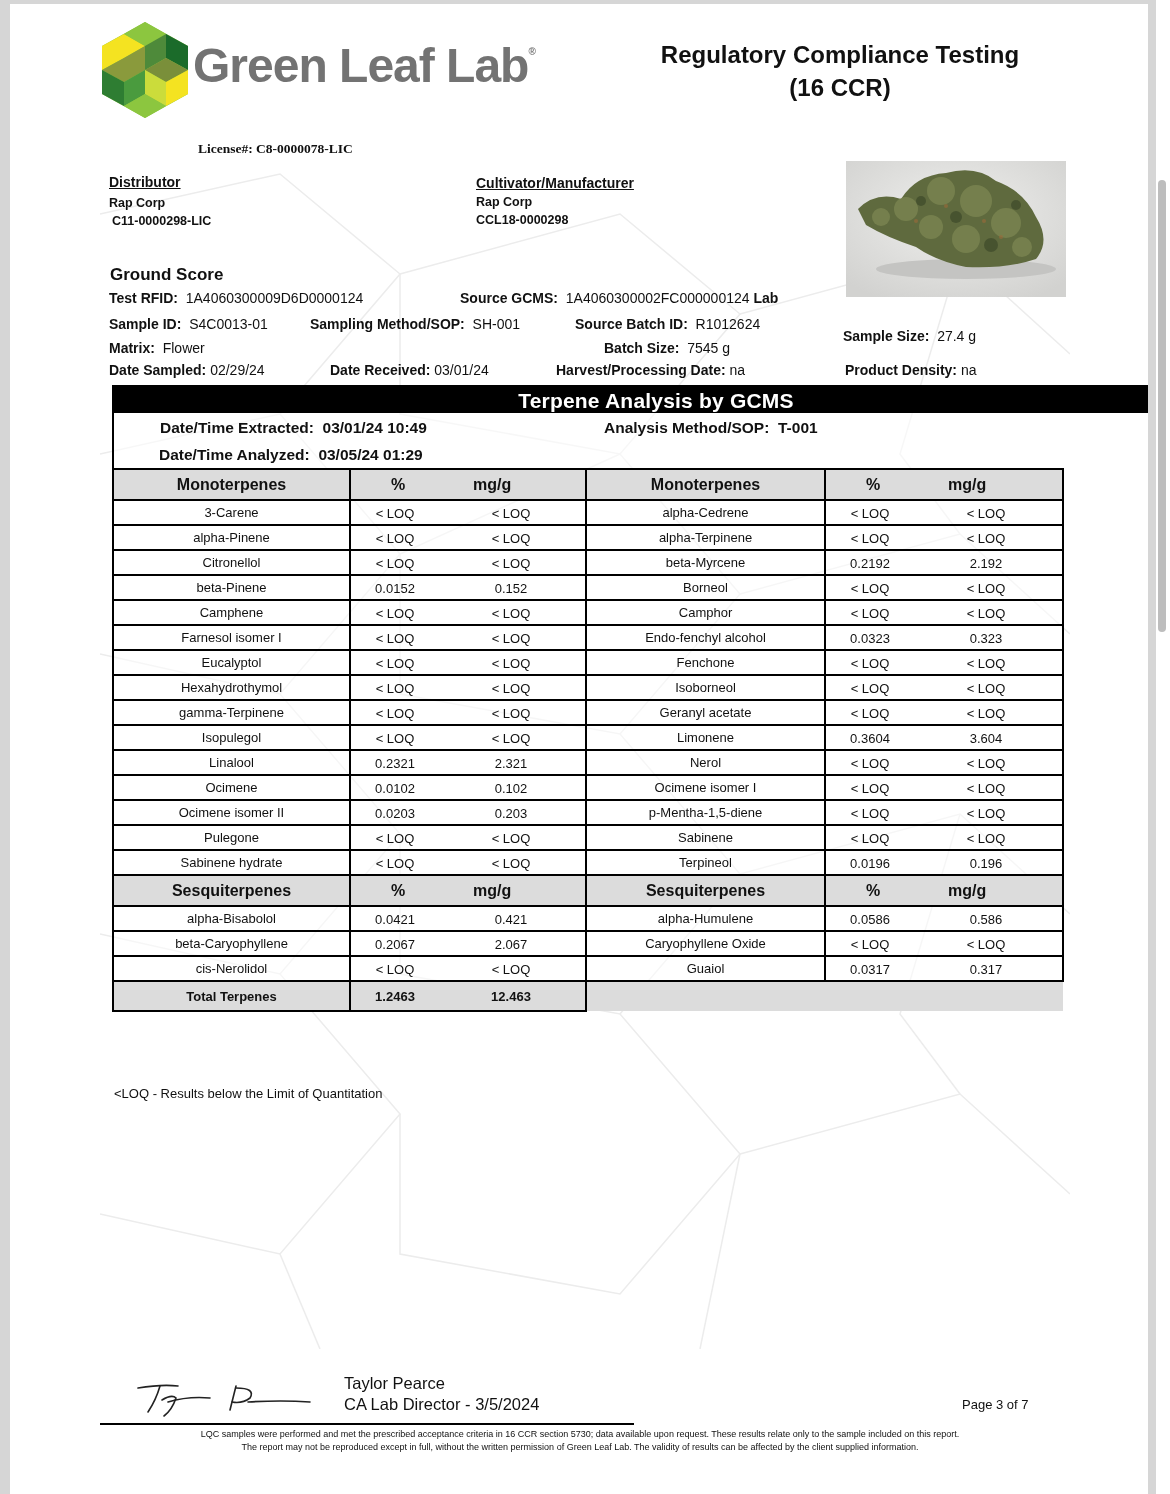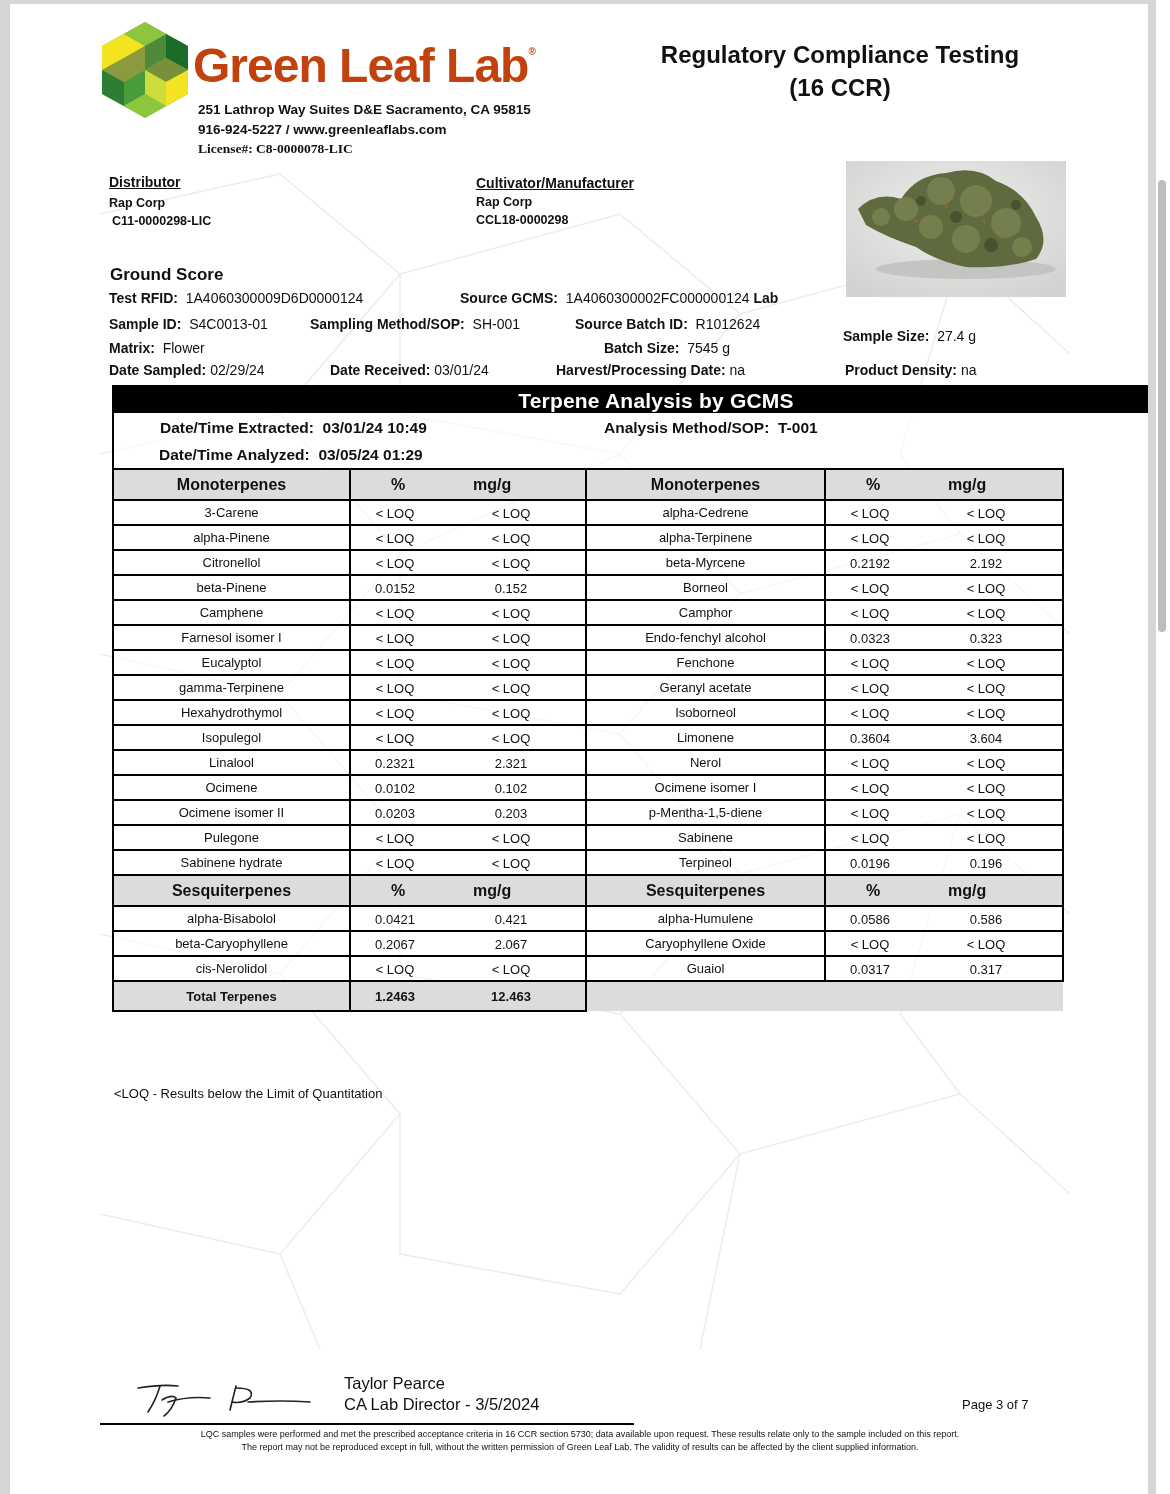--- a/index.html
+++ b/index.html
@@ -3,21 +3,21 @@
 <meta charset="utf-8">
 <style>
   html,body{margin:0;padding:0;}
   body{width:1170px;height:1494px;background:#d6d6d6;position:relative;overflow:hidden;font-family:"Liberation Sans",sans-serif;color:#111;}
   .page{position:absolute;left:10px;top:4px;width:1138px;height:1490px;background:#fff;overflow:hidden;}
   .bgpattern{position:absolute;left:90px;top:150px;width:970px;height:1195px;opacity:1;}
   .scroll-track{position:absolute;right:0;top:0;width:14px;height:1494px;background:#fff;}
   .scroll-thumb{position:absolute;right:4px;top:180px;width:8px;height:452px;border-radius:4px;background:#bdbdbd;}
   .abs{position:absolute;}
   .logo-hex{left:92px;top:18px;width:86px;height:96px;}
-  .brand{left:183px;top:34px;font-size:48px;font-weight:bold;color:#c2410c;letter-spacing:-1px;white-space:nowrap;}
+  .brand{left:183px;top:34px;font-size:48px;font-weight:bold;color:#737373;letter-spacing:-1px;white-space:nowrap;}
   .brand sup{font-size:10px;vertical-align:top;position:relative;top:8px;}
   .addr{left:188px;top:96px;font-size:13.5px;font-weight:bold;line-height:20px;}
   .lic{left:188px;top:137px;font-size:13.5px;font-weight:bold;font-family:"Liberation Serif",serif;}
   .title{left:620px;top:34px;width:420px;text-align:center;font-size:24px;font-weight:bold;line-height:33px;}
   .sec-h{font-size:14px;font-weight:bold;text-decoration:underline;margin-top:11px;}
   .small-b{font-size:12.5px;font-weight:bold;line-height:18px;}
   .flower{left:836px;top:157px;width:220px;height:136px;background:#d8d8d6;overflow:hidden;}
   .lbl{font-weight:bold;}
   .meta{font-size:14px;white-space:nowrap;}
   .sample-name{left:100px;top:261px;font-size:17px;font-weight:bold;}
@@ -76,24 +76,20 @@
     <polygon points="43,0 64,12 43,24 22,12" fill="#8cc63f"></polygon>
     <polygon points="64,12 86,24 86,48 64,36" fill="#1b6b2a"></polygon>
     <polygon points="43,24 64,12 64,36 43,48" fill="#4e8a3a"></polygon>
     <polygon points="64,36 86,48 64,60 43,48" fill="#7a8f3a"></polygon>
     <polygon points="43,48 64,60 64,84 43,72" fill="#cbdc3b"></polygon>
     <polygon points="64,60 86,48 86,72 64,84" fill="#f4e321"></polygon>
     <polygon points="22,60 43,48 43,72 22,84" fill="#4a9b3e"></polygon>
     <polygon points="22,84 43,72 64,84 43,96" fill="#8cc63f"></polygon>
   </svg>
   <div class="abs brand"><span>Green Leaf Lab</span><sup>®</sup></div>
-  <div class="abs addr">
-    <div>251 Lathrop Way Suites D&amp;E Sacramento, CA 95815</div>
-    <div>916-924-5227 / www.greenleaflabs.com</div>
-  </div>
   <div class="abs lic">License#: C8-0000078-LIC</div>
 
   <div class="abs title">
     <div>Regulatory Compliance Testing</div>
     <div>(16 CCR)</div>
   </div>
 
   <div class="abs" style="left:99px;top:159px;">
     <div class="sec-h">Distributor</div>
     <div class="small-b" style="margin-top:4px;">Rap Corp</div>
@@ -264,38 +260,38 @@
               <span class="v1">&lt; LOQ</span>
               <span class="v2">&lt; LOQ</span>
             </td>
             <td>Fenchone</td>
             <td class="vals">
               <span class="v1">&lt; LOQ</span>
               <span class="v2">&lt; LOQ</span>
             </td>
           </tr>
           <tr>
+            <td>Hexahydrothymol</td>
+            <td class="vals">
+              <span class="v1">&lt; LOQ</span>
+              <span class="v2">&lt; LOQ</span>
+            </td>
+            <td>Isoborneol</td>
+            <td class="vals">
+              <span class="v1">&lt; LOQ</span>
+              <span class="v2">&lt; LOQ</span>
+            </td>
+          </tr>
+          <tr>
             <td>gamma-Terpinene</td>
             <td class="vals">
               <span class="v1">&lt; LOQ</span>
               <span class="v2">&lt; LOQ</span>
             </td>
             <td>Geranyl acetate</td>
-            <td class="vals">
-              <span class="v1">&lt; LOQ</span>
-              <span class="v2">&lt; LOQ</span>
-            </td>
-          </tr>
-          <tr>
-            <td>Hexahydrothymol</td>
-            <td class="vals">
-              <span class="v1">&lt; LOQ</span>
-              <span class="v2">&lt; LOQ</span>
-            </td>
-            <td>Isoborneol</td>
             <td class="vals">
               <span class="v1">&lt; LOQ</span>
               <span class="v2">&lt; LOQ</span>
             </td>
           </tr>
           <tr>
             <td>Isopulegol</td>
             <td class="vals">
               <span class="v1">&lt; LOQ</span>
               <span class="v2">&lt; LOQ</span>

